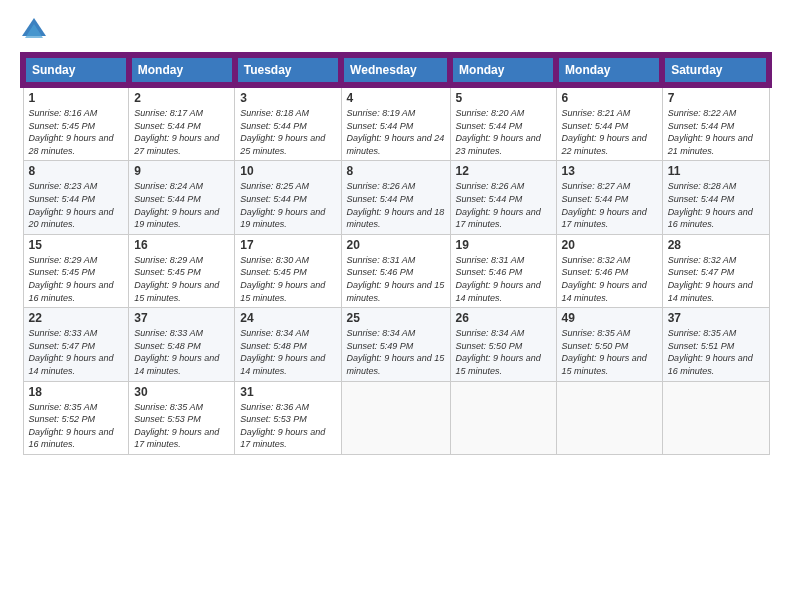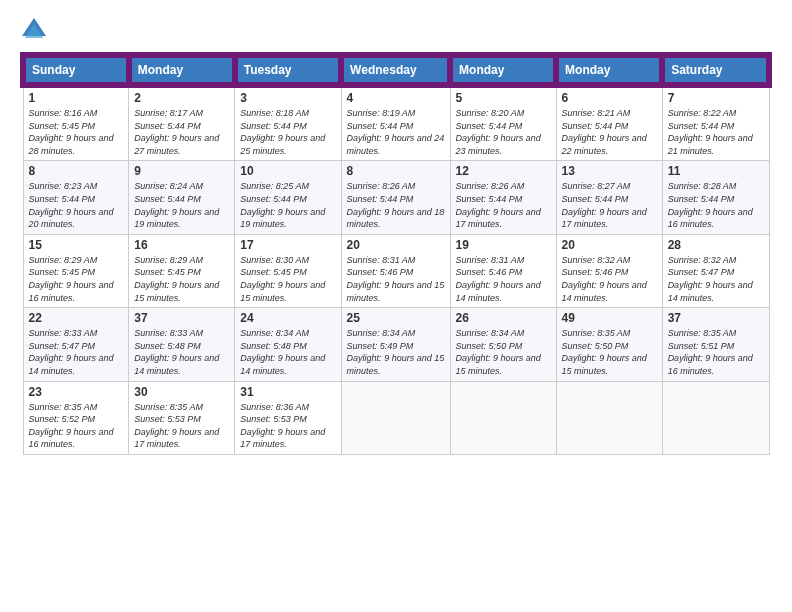--- a/index.html
+++ b/index.html
@@ -240,21 +240,21 @@
           <span class="day-num">49</span>
           <span class="day-info">Sunrise: 8:35 AM<br>Sunset: 5:50 PM<br>Daylight: 9 hours and 15 minutes.</span>
         </td>
           <td>
           <span class="day-num">37</span>
           <span class="day-info">Sunrise: 8:35 AM<br>Sunset: 5:51 PM<br>Daylight: 9 hours and 16 minutes.</span>
         </td>
         </tr>
         <tr>
           <td>
-          <span class="day-num">23</span>
+          <span class="day-num">18</span>
           <span class="day-info">Sunrise: 8:35 AM<br>Sunset: 5:52 PM<br>Daylight: 9 hours and 16 minutes.</span>
         </td>
           <td>
           <span class="day-num">30</span>
           <span class="day-info">Sunrise: 8:35 AM<br>Sunset: 5:53 PM<br>Daylight: 9 hours and 17 minutes.</span>
         </td>
           <td>
           <span class="day-num">31</span>
           <span class="day-info">Sunrise: 8:36 AM<br>Sunset: 5:53 PM<br>Daylight: 9 hours and 17 minutes.</span>
         </td>

